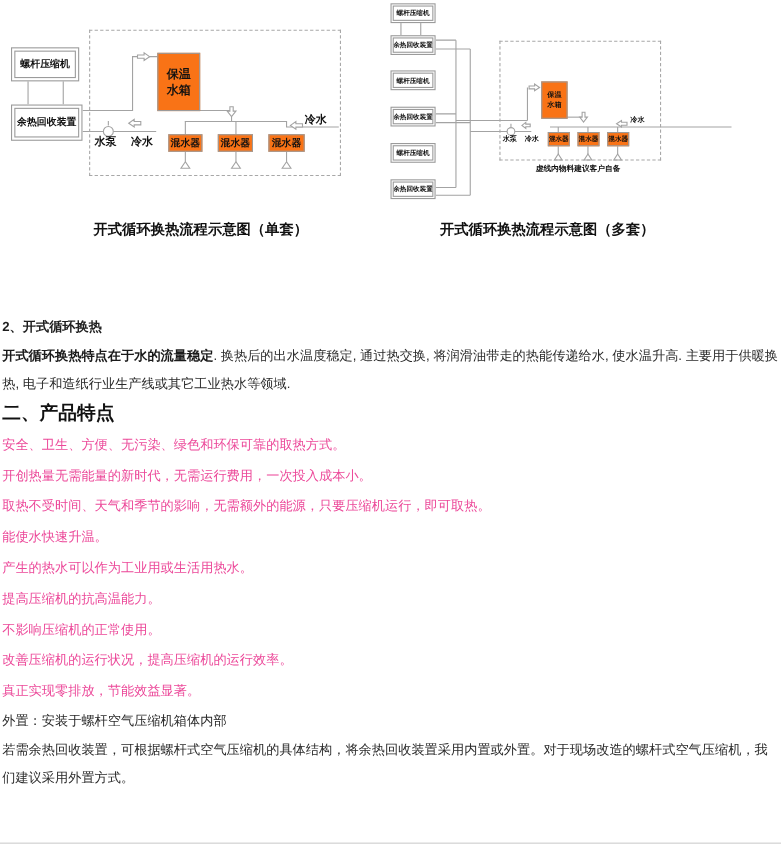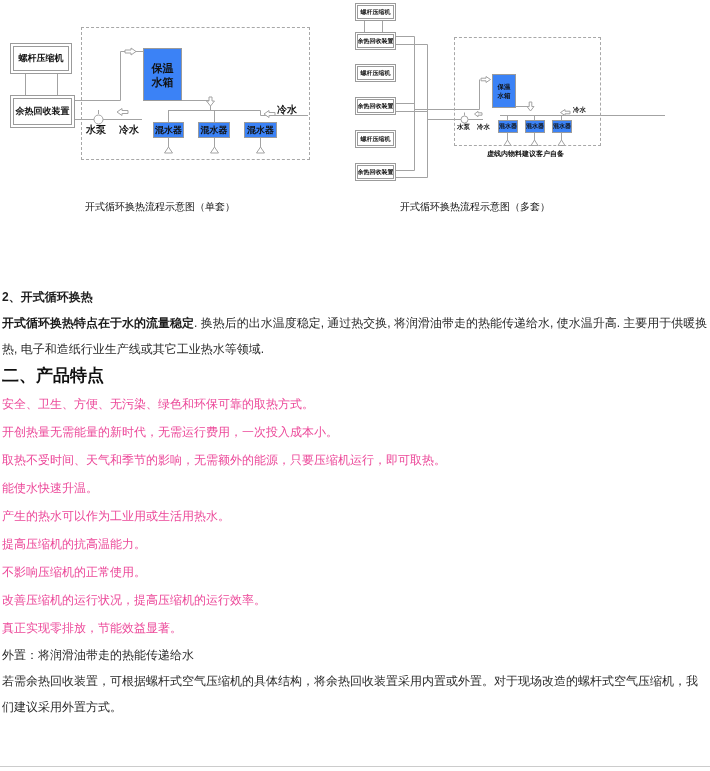--- a/index.html
+++ b/index.html
@@ -6,25 +6,25 @@
   .page{position:relative;width:710px;height:771px;background:#ffffff;overflow:hidden;
         font-family:"Liberation Sans","DejaVu Sans",sans-serif;color:#262626;}
   
   .diagram-area{position:absolute;left:0;top:0;width:710px;height:284px;}
   .wires{position:absolute;left:0;top:0;pointer-events:none;}
   .dashed-box{position:absolute;border:1px dashed #a8a8a8;background:transparent;box-sizing:border-box;}
   .dbx{position:absolute;border:1px solid #9b9b9b;background:#fff;padding:2px;box-sizing:border-box;}
   .dbx .in{border:1px solid #9b9b9b;width:100%;height:100%;box-sizing:border-box;
            display:flex;align-items:center;justify-content:center;font-weight:bold;color:#111;
            white-space:nowrap;overflow:hidden;}
-  .sbx{position:absolute;border:1px solid #9b9b9b;background:#3b82f6;box-sizing:border-box;
+  .sbx{position:absolute;border:1px solid #9b9b9b;background:#f97316;box-sizing:border-box;
        display:flex;align-items:center;justify-content:center;text-align:center;
        font-weight:bold;color:#111;white-space:nowrap;overflow:hidden;}
   .dg-lbl{position:absolute;font-weight:bold;color:#111;white-space:nowrap;line-height:1.1;}
-  .caption{position:absolute;font-weight:normal;color:#111;font-size:10px;white-space:nowrap;}
+  .caption{position:absolute;font-weight:bold;color:#111;font-size:13px;white-space:nowrap;}
   
   .content{position:absolute;left:0;top:284px;width:710px;padding:0 2px;box-sizing:border-box;}
   .h-small{font-size:12px;font-weight:bold;line-height:26px;margin:0;color:#1e1e1e;}
   .para{font-size:12px;line-height:26px;margin:0;color:#2a2a2a;}
   .para b{color:#1a1a1a;}
   .h-big{font-size:17px;font-weight:bold;line-height:28px;margin:0;color:#111;}
   .feat{font-size:12px;line-height:28px;margin:0;color:#ec4899;}
   .bottom-rule{position:absolute;left:0;top:766px;width:710px;border-top:1px solid #cccccc;}
 </style>
 </head>
@@ -159,18 +159,18 @@
     <p class="feat">安全、卫生、方便、无污染、绿色和环保可靠的取热方式。</p>
     <p class="feat">开创热量无需能量的新时代，无需运行费用，一次投入成本小。</p>
     <p class="feat">取热不受时间、天气和季节的影响，无需额外的能源，只要压缩机运行，即可取热。</p>
     <p class="feat">能使水快速升温。</p>
     <p class="feat">产生的热水可以作为工业用或生活用热水。</p>
     <p class="feat">提高压缩机的抗高温能力。</p>
     <p class="feat">不影响压缩机的正常使用。</p>
     <p class="feat">改善压缩机的运行状况，提高压缩机的运行效率。</p>
     <p class="feat">真正实现零排放，节能效益显著。</p>
 
-    <p class="para">外置：将润滑油带走的热能传递给水</p>
+    <p class="para">外置：安装于螺杆空气压缩机箱体内部</p>
     <p class="para">若需余热回收装置，可根据螺杆式空气压缩机的具体结构，将余热回收装置采用内置或外置。对于现场改造的螺杆式空气压缩机，我们建议采用外置方式。</p>
   </div>
 
   <div class="bottom-rule"></div>
 </div>
 
 </body></html>

